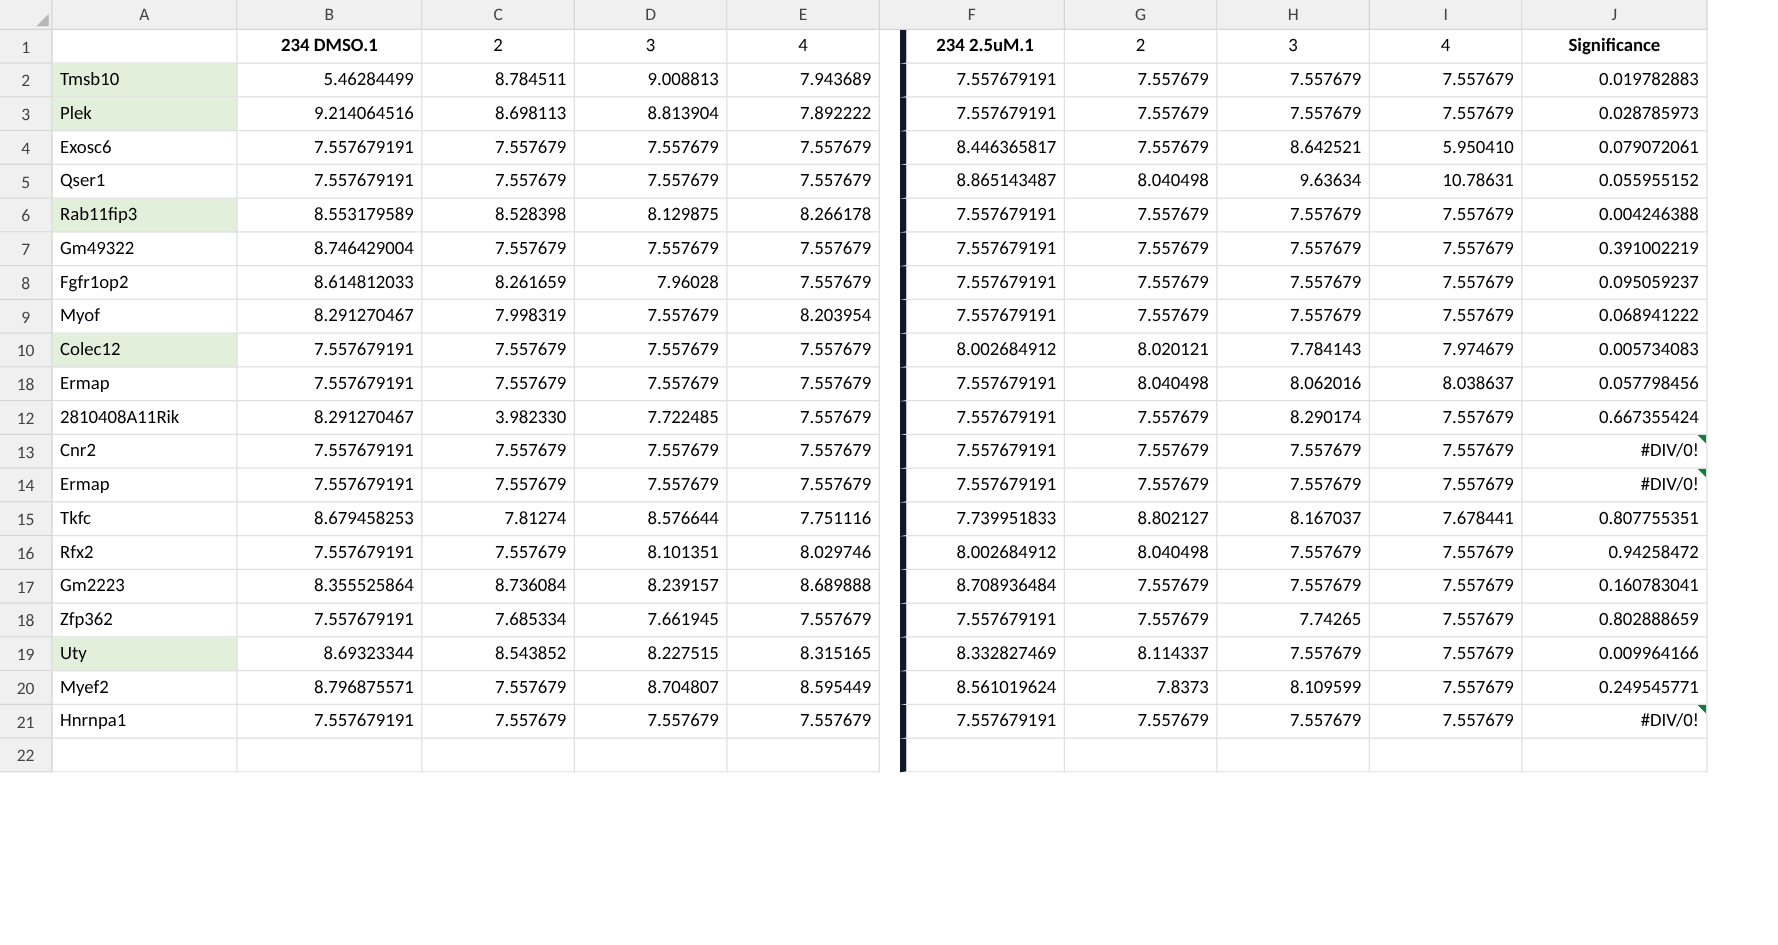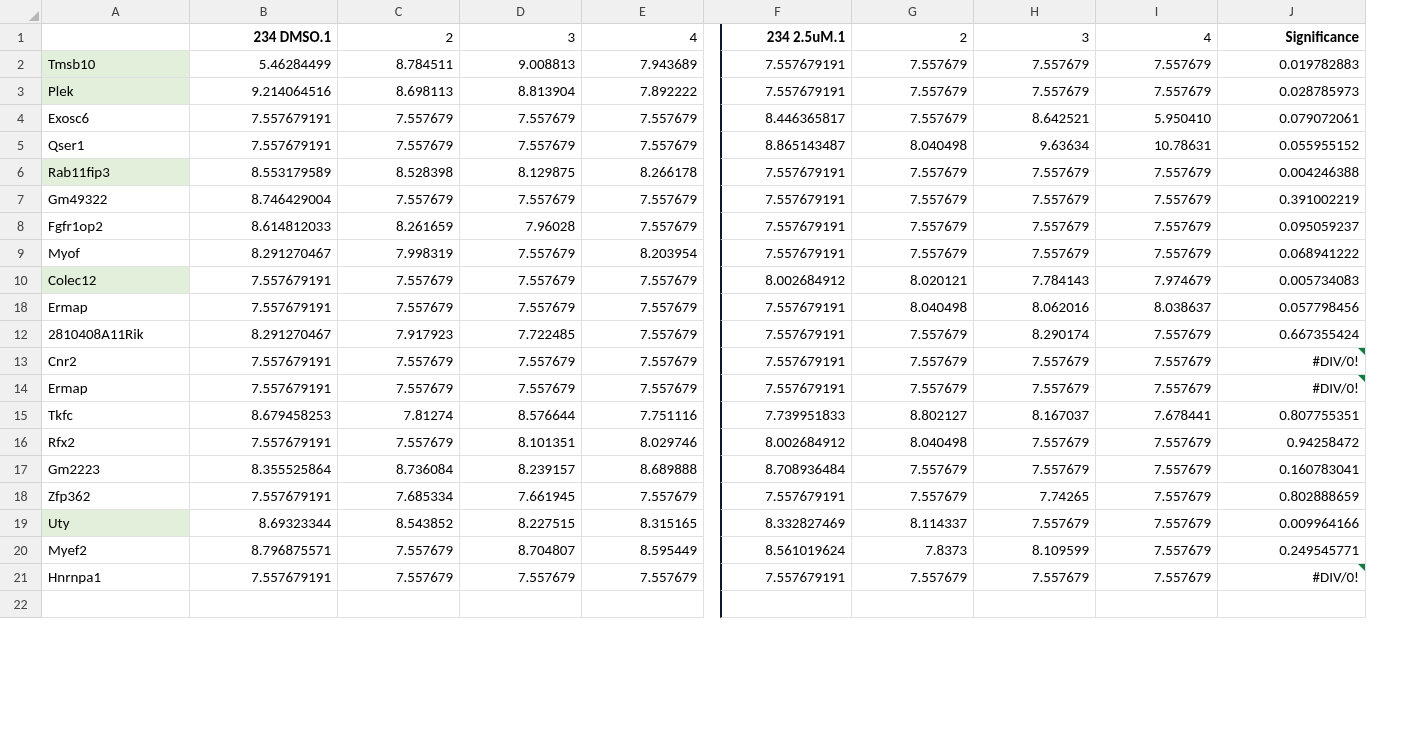--- a/index.html
+++ b/index.html
@@ -55,27 +55,27 @@
     border-bottom: 1px solid #e0e0e0;
     padding: 0 6px;
     line-height: 27px;
     height: 27px;
     white-space: nowrap;
     overflow: hidden;
     position: relative;
   }
   .hdr {
     font-weight: normal;
-    text-align: right;
+    text-align: center;
   }
   .hdr.bold { font-weight: 700; }
   .num { text-align: right; }
   .txt { text-align: left; }
   .hl { background: #e2efda; }
-  .thickL { border-left: 2px solid #0f172a; margin-left: 16px; }
+  .thickL { border-left: 5px solid #0f172a; margin-left: 16px; }
   .flag::before {
     content: "";
     position: absolute;
     top: 0; right: 0;
     width: 0; height: 0;
     border-style: solid;
     border-width: 0 7px 7px 0;
     border-color: transparent #107c41 transparent transparent;
   }
 </style>
@@ -211,21 +211,21 @@
     <div class="cell num">7.557679</div>
     <div class="cell num">7.557679</div>
     <div class="cell num thickL">7.557679191</div>
     <div class="cell num">8.040498</div>
     <div class="cell num">8.062016</div>
     <div class="cell num">8.038637</div>
     <div class="cell num">0.057798456</div>
     <div class="rowhead">12</div>
     <div class="cell txt">2810408A11Rik</div>
     <div class="cell num">8.291270467</div>
-    <div class="cell num">7.917923</div>
+    <div class="cell num">3.982330</div>
     <div class="cell num">7.722485</div>
     <div class="cell num">7.557679</div>
     <div class="cell num thickL">7.557679191</div>
     <div class="cell num">7.557679</div>
     <div class="cell num">8.290174</div>
     <div class="cell num">7.557679</div>
     <div class="cell num">0.667355424</div>
     <div class="rowhead">13</div>
     <div class="cell txt">Cnr2</div>
     <div class="cell num">7.557679191</div>

